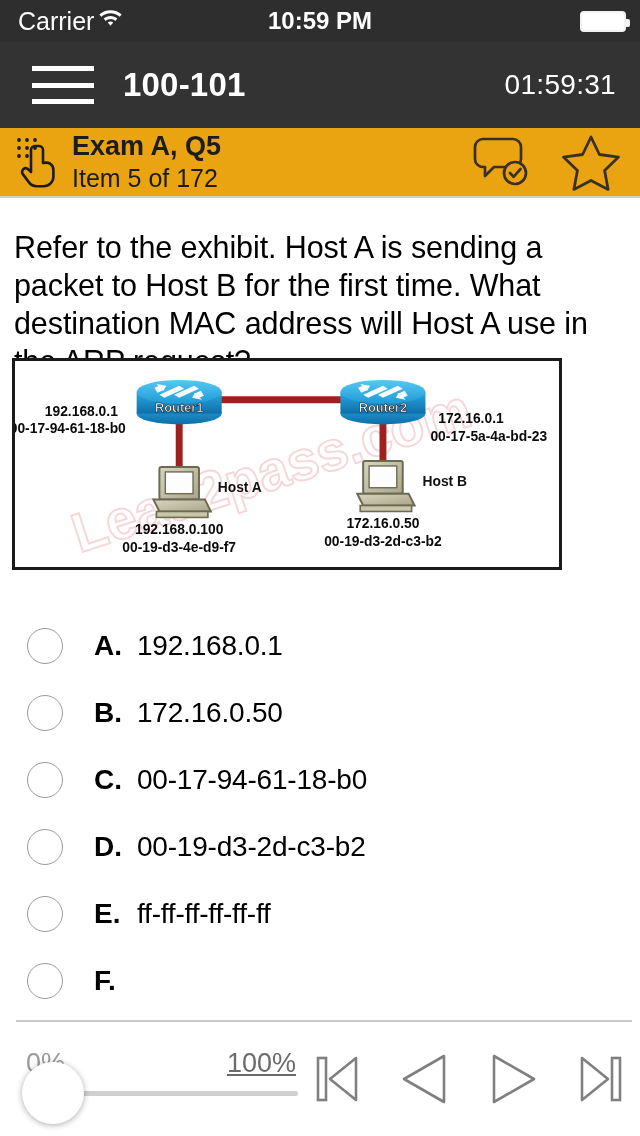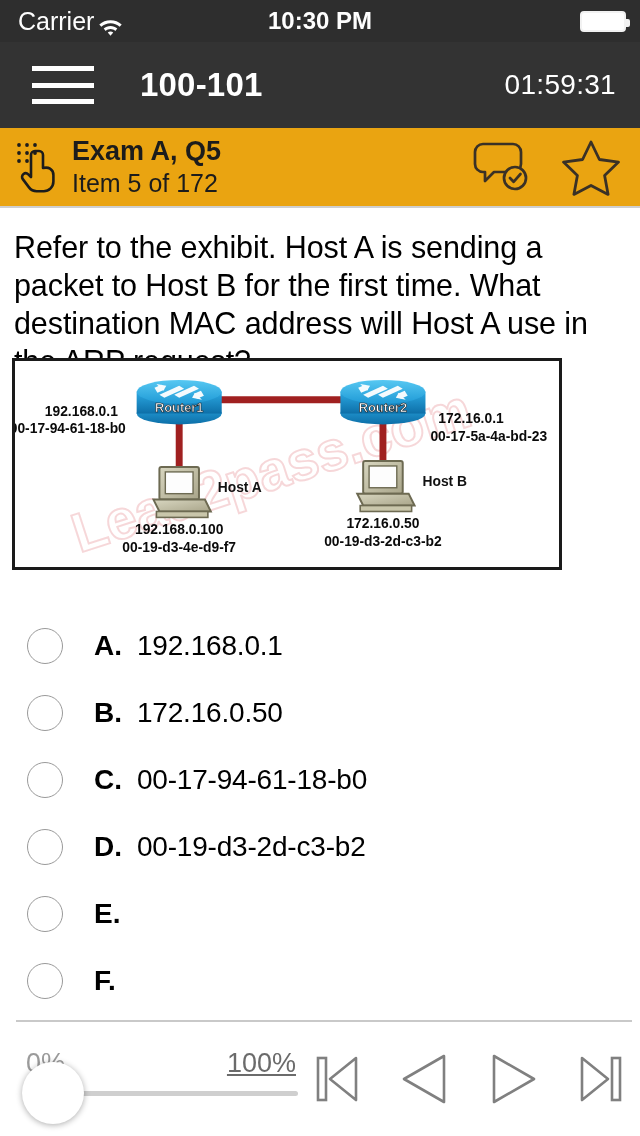--- a/index.html
+++ b/index.html
@@ -17,21 +17,21 @@
   }
 
   
   .statusbar {
     position: absolute; top: 0; left: 0;
     width: 640px; height: 42px;
     background: #2e2e2e;
     display: flex; align-items: center;
   }
   .sb-left {
-    display: flex; align-items: flex-end; gap: 4px;
+    display: flex; align-items: flex-start; gap: 4px;
     margin-left: 18px;
   }
   .sb-carrier {
     color: #fefefe; font-size: 25px; letter-spacing: 0px;
   }
   .wifi-ico { width: 25px; height: 19px; display:block; }
   .sb-time {
     position: absolute; left: 0; right: 0; top: 0;
     height: 42px; line-height: 42px;
     text-align: center;
@@ -62,34 +62,34 @@
   .hamburger {
     margin-left: 32px;
     width: 62px; height: 38px;
     display: flex; flex-direction: column; justify-content: space-between;
     cursor: pointer;
   }
   .hamburger span {
     display: block; width: 100%; height: 5px; background: #ffffff;
   }
   .nav-title {
-    margin-left: 46px;
+    margin-left: 29px;
     color: #ffffff; font-size: 33px; font-weight: bold;
     letter-spacing: 0.2px;
     text-align: center;
   }
   .nav-timer {
     position: absolute; right: 24px;
     color: #ffffff; font-size: 28px; letter-spacing: 0.3px;
   }
 
   
   .exambar {
     position: absolute; top: 128px; left: 0;
-    width: 640px; height: 80px;
+    width: 640px; height: 70px;
     background: #eaa411;
     display: flex; align-items: center;
     border-bottom: 2px solid #cfcfcf;
     box-sizing: border-box;
   }
   .tap-ico { margin-left: 14px; width: 44px; height: 52px; display:block; }
   .exam-texts {
     margin-left: 14px;
     display: flex; flex-direction: column; justify-content: center;
     line-height: 1.08;
@@ -210,21 +210,21 @@
     <div class="sb-left">
       <span class="sb-carrier">Carrier</span>
       <span>
         <svg class="wifi-ico" viewBox="0 0 25 19">
           <path d="M12.5 3.2c4.3 0 8.2 1.6 11.2 4.2l-2 2.3C19.1 7.5 15.9 6.2 12.5 6.2S5.9 7.5 3.3 9.7l-2-2.3C4.3 4.8 8.2 3.2 12.5 3.2z" fill="#fefefe"></path>
           <path d="M12.5 9.1c2.6 0 5 .96 6.8 2.5l-2 2.3c-1.3-1.1-3-1.8-4.8-1.8s-3.5.7-4.8 1.8l-2-2.3c1.8-1.55 4.2-2.5 6.8-2.5z" fill="#fefefe"></path>
           <path d="M12.5 14.6c1 0 2 .4 2.7 1l-2.7 3.1-2.7-3.1c.7-.6 1.7-1 2.7-1z" fill="#fefefe"></path>
         </svg>
       </span>
     </div>
-    <div class="sb-time">10:30 PM</div>
+    <div class="sb-time">10:59 PM</div>
     <div class="battery"></div>
   </div>
 
   <div class="navbar">
     <div class="hamburger">
       <span></span>
         <span></span>
         <span></span>
     </div>
     <div class="nav-title">100-101</div>
@@ -377,20 +377,21 @@
       <span class="opt-text">00-17-94-61-18-b0</span>
     </div>
     <div class="option-row">
       <span class="radio"></span>
       <span class="opt-letter">D.</span>
       <span class="opt-text">00-19-d3-2d-c3-b2</span>
     </div>
     <div class="option-row">
       <span class="radio"></span>
       <span class="opt-letter">E.</span>
+      <span class="opt-text">ff-ff-ff-ff-ff-ff</span>
     </div>
     <div class="option-row">
       <span class="radio"></span>
       <span class="opt-letter">F.</span>
     </div>
   </div>
 
   <div class="divider"></div>
   <div class="toolbar">
 

